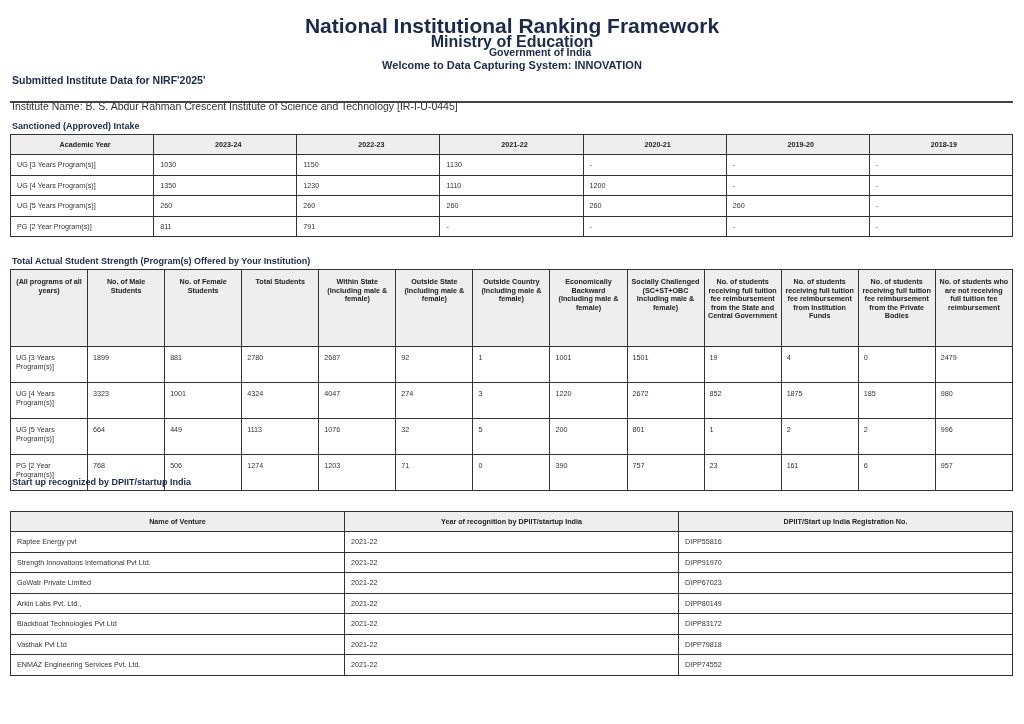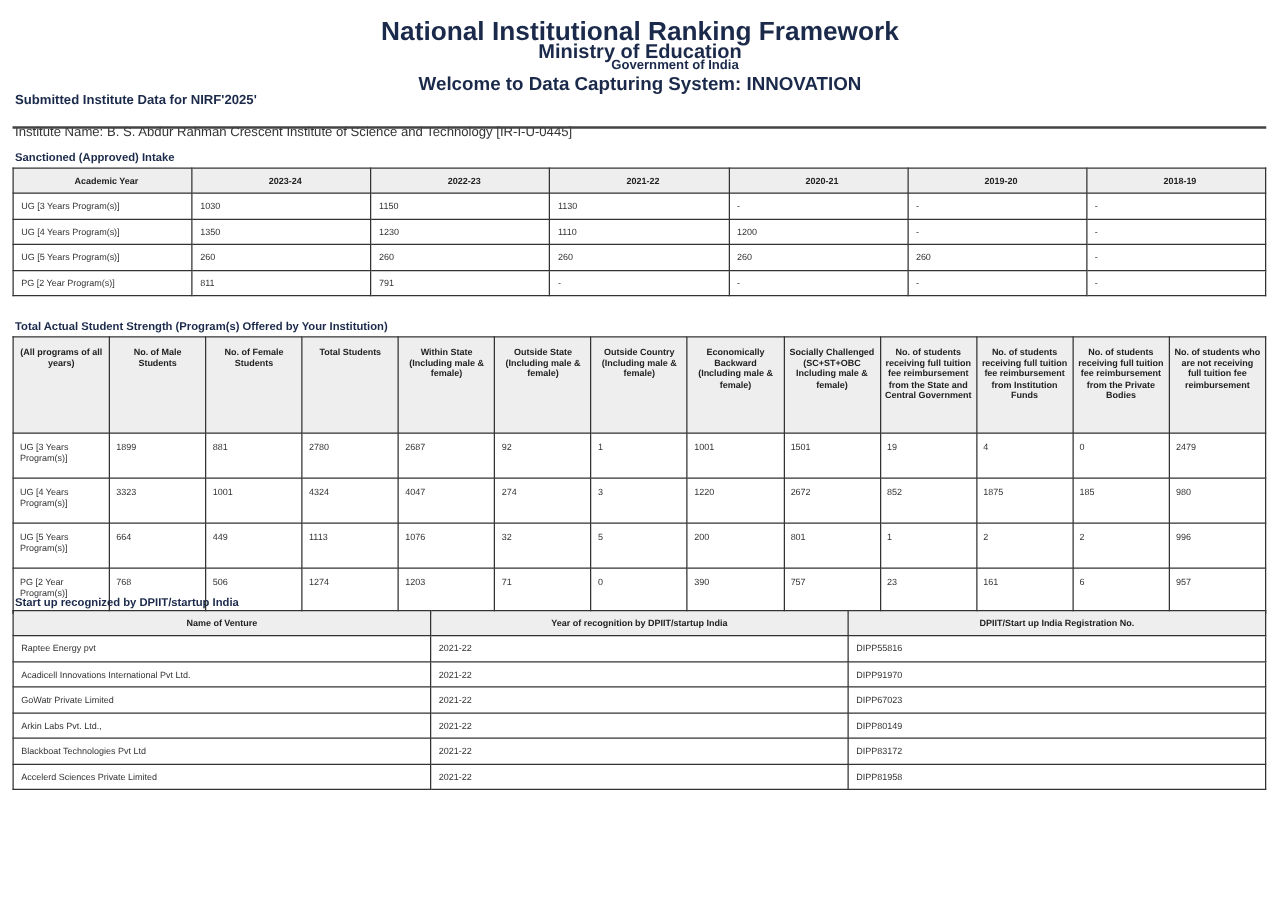--- a/index.html
+++ b/index.html
@@ -4,21 +4,21 @@
 <style>
   html, body { margin: 0; padding: 0; background: #ffffff; }
   body {
     width: 1024px; height: 724px; position: relative; overflow: hidden;
     font-family: "Liberation Sans", sans-serif; color: #222;
   }
   .hdr { position: absolute; left: 0; width: 1024px; text-align: center; color: #1b2a4a; font-weight: bold; }
   .hdr.t1 { top: 14px; font-size: 21px; }
   .hdr.t2 { top: 33px; font-size: 16px; }
   .hdr.t3 { top: 46px; font-size: 10.5px; padding-left: 28px; }
-  .hdr.t4 { top: 59px; font-size: 15px; text-align: center; }
+  .hdr.t4 { top: 59px; font-size: 11px; text-align: center; }
   .submitted { position: absolute; left: 12px; top: 74px; font-size: 10.5px; font-weight: bold; color: #1b2a4a; }
   .inst { position: absolute; left: 12px; top: 100px; font-size: 10.5px; color: #333; }
   .rule { position: absolute; left: 10px; top: 101px; width: 1003px; height: 2px; background: #444; }
   .sec-title { position: absolute; left: 12px; font-size: 9px; font-weight: bold; color: #1b2a4a; text-align: right; }
   table { position: absolute; left: 10px; border-collapse: collapse; table-layout: fixed; width: 1003px; }
   td, th { border: 1px solid #333; font-size: 7.2px; color: #333; padding: 0 6px; }
   th { background: #eeeeee; font-weight: bold; text-align: center; color: #222; }
   td { text-align: left; vertical-align: middle; }
   #t-intake th { height: 19px; padding-left: 12px; }
   #t-intake td { height: 19.5px; }
@@ -169,53 +169,58 @@
       <td>757</td>
       <td>23</td>
       <td>161</td>
       <td>6</td>
       <td>957</td>
     </tr>
   </tbody>
 </table>
 
 <div class="sec-title" style="top:477px">Start up recognized by DPIIT/startup India</div>
-<table id="t-startup" style="top:488px">
+<table id="t-startup" style="top:511px">
   <thead>
     <tr>
       <th>Name of Venture</th>
       <th>Year of recognition by DPIIT/startup India</th>
       <th>DPIIT/Start up India Registration No.</th>
     </tr>
   </thead>
   <tbody>
     <tr>
       <td>Raptee Energy pvt</td>
       <td>2021-22</td>
       <td>DIPP55816</td>
     </tr>
     <tr>
-      <td>Acadicell Innovations International Pvt Ltd.</td>
+      <td>Strength Innovations International Pvt Ltd.</td>
       <td>2021-22</td>
       <td>DIPP91970</td>
     </tr>
     <tr>
       <td>GoWatr Private Limited</td>
       <td>2021-22</td>
       <td>DIPP67023</td>
     </tr>
     <tr>
       <td>Arkin Labs Pvt. Ltd.,</td>
       <td>2021-22</td>
       <td>DIPP80149</td>
     </tr>
     <tr>
       <td>Blackboat Technologies Pvt Ltd</td>
       <td>2021-22</td>
       <td>DIPP83172</td>
     </tr>
     <tr>
-      <td>Accelerd Sciences Private Limited</td>
-      <td>2021-22</td>
-      <td>DIPP81958</td>
+      <td>Vasthak Pvt Ltd</td>
+      <td>2021-22</td>
+      <td>DIPP79818</td>
+    </tr>
+    <tr>
+      <td>ENMAZ Engineering Services Pvt. Ltd.</td>
+      <td>2021-22</td>
+      <td>DIPP74552</td>
     </tr>
   </tbody>
 </table>
 
 </body></html>

